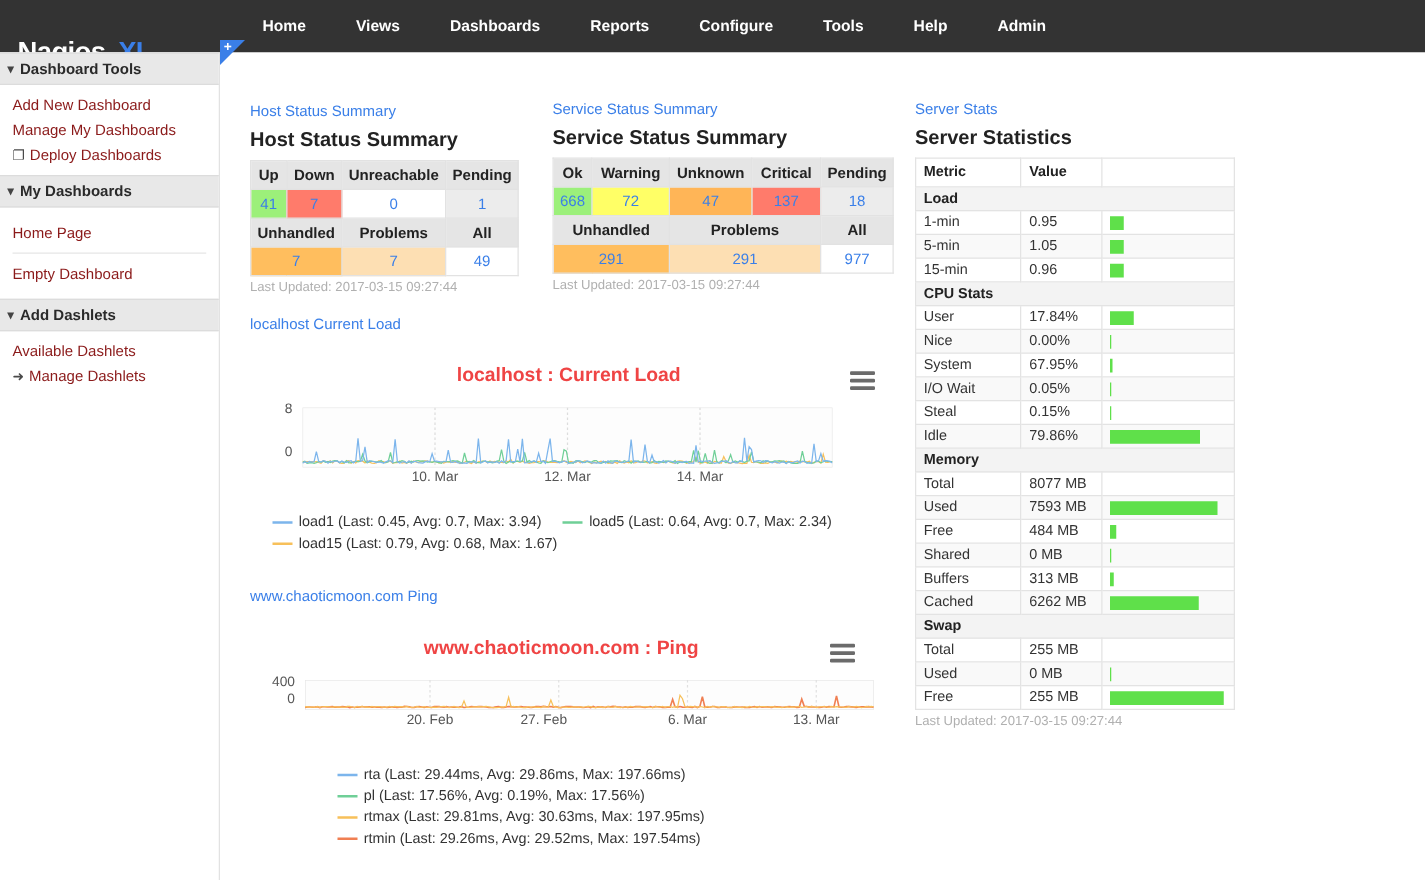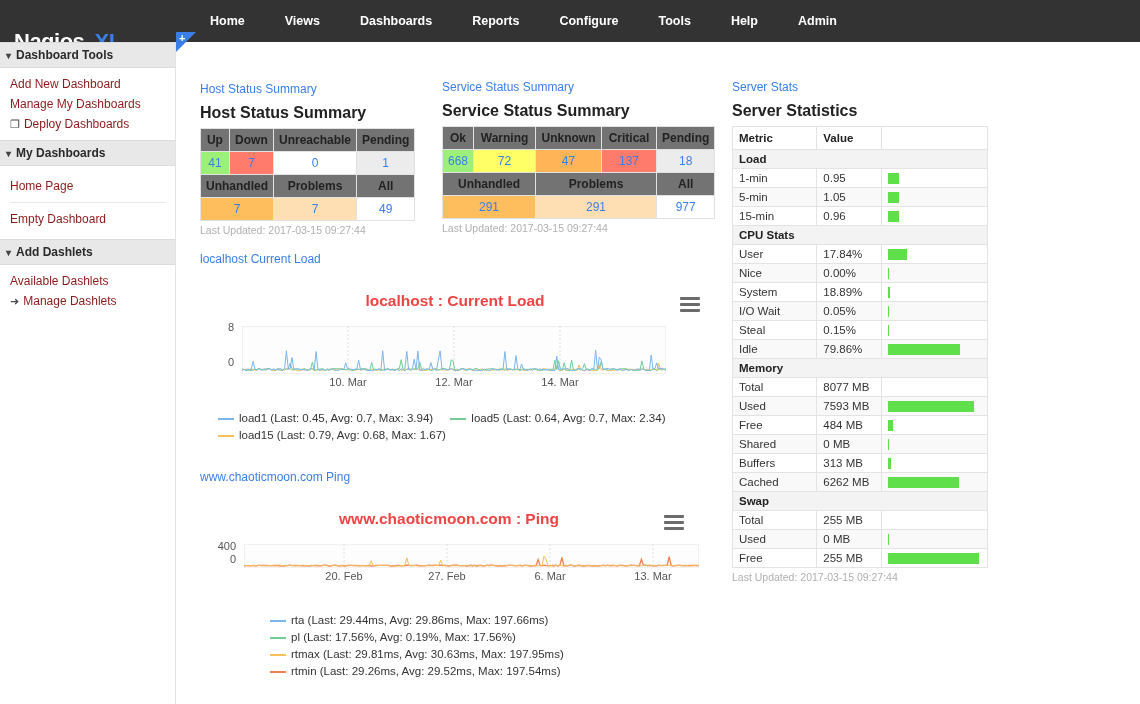--- a/index.html
+++ b/index.html
@@ -91,21 +91,21 @@
   
   table.stat { border-collapse:collapse; }
   table.stat td, table.stat th {
     border:1px solid #e2e2e2;
     text-align:center;
     font-size:12px;
     padding:4px 5px;
     color:#3a7fe8;
     font-weight:normal;
   }
-  table.stat th { color:#222; font-weight:bold; background:#737373; }
+  table.stat th { color:#222; font-weight:bold; background:#e5e5e5; }
   td.ok    { background:#9cf07a; color:#2a6fd4; }
   td.warn  { background:#ffff66; color:#2a6fd4; }
   td.unk   { background:#ffb557; color:#2a6fd4; }
   td.crit  { background:#ff7b6b; color:#e05a4b; }
   td.pend  { background:#ececec; color:#3a7fe8; }
   td.unh   { background:#ffbe5e; color:#2a6fd4; }
   td.prob  { background:#fddfb3; color:#2a6fd4; }
   td.plain { background:#ffffff; color:#3a7fe8; }
 
   
@@ -319,21 +319,21 @@
           </tr>
           <tr class="alt">
             <td class="metric">Nice</td>
             <td class="val">0.00%</td>
             <td class="bar">
               <span class="gbar" style="width: 1%;"></span>
             </td>
           </tr>
           <tr class="">
             <td class="metric">System</td>
-            <td class="val">18.89%</td>
+            <td class="val">67.95%</td>
             <td class="bar">
               <span class="gbar" style="width: 3%;"></span>
             </td>
           </tr>
           <tr class="alt">
             <td class="metric">I/O Wait</td>
             <td class="val">0.05%</td>
             <td class="bar">
               <span class="gbar" style="width: 1%;"></span>
             </td>
@@ -477,21 +477,21 @@
           <rect x="0" y="0" width="455" height="24" fill="#fdfdfd" stroke="#e6e6e6" stroke-width="1"></rect>
           <line x1="100" y1="0" x2="100" y2="24" stroke="#e0e0e0" stroke-dasharray="2,2"></line>
           <line x1="203" y1="0" x2="203" y2="24" stroke="#e0e0e0" stroke-dasharray="2,2"></line>
           <line x1="306" y1="0" x2="306" y2="24" stroke="#e0e0e0" stroke-dasharray="2,2"></line>
           <line x1="409" y1="0" x2="409" y2="24" stroke="#e0e0e0" stroke-dasharray="2,2"></line>
           <polyline id="pg-s1" fill="none" stroke="#f07f52" stroke-width="1.3" points="0.0,22.0 2.0,21.6 4.0,21.6 6.0,21.8 7.9,21.7 9.9,21.4 11.9,22.1 13.9,21.4 15.9,21.4 17.9,21.5 19.9,21.5 21.9,21.3 23.8,21.7 25.8,21.7 27.8,21.7 29.8,21.3 31.8,21.5 33.8,21.4 35.8,22.1 37.8,21.6 39.7,22.0 41.7,21.6 43.7,21.7 45.7,21.2 47.7,21.6 49.7,21.5 51.7,21.5 53.6,21.7 55.6,21.7 57.6,21.8 59.6,21.7 61.6,21.9 63.6,21.6 65.6,22.0 67.6,21.7 69.5,21.7 71.5,21.5 73.5,21.9 75.5,21.7 77.5,21.8 79.5,21.1 81.5,21.2 83.4,21.5 85.4,22.0 87.4,21.9 89.4,21.4 91.4,21.2 93.4,21.6 95.4,22.0 97.4,21.4 99.3,21.8 101.3,22.0 103.3,21.3 105.3,21.3 107.3,21.3 109.3,21.6 111.3,21.7 113.3,21.3 115.2,21.8 117.2,21.6 119.2,21.7 121.2,21.8 123.2,21.7 125.2,21.3 127.2,22.0 129.1,21.8 131.1,21.6 133.1,21.3 135.1,21.4 137.1,21.4 139.1,21.3 141.1,21.3 143.1,21.4 145.0,21.6 147.0,22.0 149.0,22.0 151.0,21.9 153.0,21.4 155.0,21.3 157.0,21.9 159.0,21.9 160.9,21.5 162.9,21.2 164.9,21.3 166.9,21.6 168.9,21.5 170.9,21.4 172.9,21.2 174.8,21.6 176.8,21.6 178.8,21.8 180.8,21.9 182.8,21.7 184.8,21.2 186.8,21.3 188.8,21.4 190.7,21.1 192.7,21.3 194.7,21.4 196.7,21.2 198.7,21.7 200.7,21.2 202.7,21.9 204.7,22.1 206.6,21.6 208.6,21.2 210.6,21.2 212.6,21.2 214.6,21.5 216.6,21.6 218.6,21.7 220.5,21.7 222.5,22.0 224.5,21.8 226.5,21.3 228.5,22.1 230.5,21.2 232.5,22.0 234.5,21.5 236.4,21.4 238.4,21.6 240.4,22.0 242.4,21.2 244.4,21.5 246.4,21.1 248.4,21.2 250.3,21.6 252.3,21.6 254.3,22.0 256.3,21.5 258.3,22.0 260.3,21.6 262.3,21.8 264.3,21.2 266.2,21.3 268.2,21.3 270.2,21.7 272.2,21.9 274.2,21.6 276.2,21.2 278.2,22.0 280.2,21.3 282.1,21.4 284.1,21.5 286.1,22.0 288.1,21.9 290.1,21.8 292.1,21.7 294.1,15.5 296.0,21.4 298.0,21.8 300.0,21.2 302.0,21.7 304.0,21.8 306.0,21.6 308.0,21.7 310.0,22.0 311.9,21.2 313.9,22.0 315.9,21.2 317.9,13.3 319.9,21.8 321.9,21.6 323.9,21.8 325.9,21.2 327.8,21.2 329.8,22.0 331.8,21.9 333.8,21.4 335.8,21.5 337.8,21.8 339.8,22.0 341.7,21.9 343.7,21.5 345.7,21.6 347.7,21.8 349.7,21.6 351.7,21.9 353.7,22.0 355.7,21.9 357.6,21.6 359.6,21.2 361.6,21.9 363.6,21.2 365.6,21.8 367.6,21.5 369.6,21.5 371.6,21.7 373.5,22.0 375.5,21.2 377.5,21.4 379.5,21.5 381.5,21.8 383.5,21.8 385.5,21.4 387.4,21.2 389.4,21.4 391.4,21.4 393.4,21.9 395.4,21.8 397.4,15.3 399.4,21.1 401.4,21.2 403.3,21.7 405.3,21.3 407.3,21.6 409.3,21.8 411.3,21.9 413.3,21.8 415.3,21.2 417.2,21.7 419.2,21.3 421.2,21.4 423.2,21.3 425.2,12.7 427.2,21.6 429.2,21.8 431.2,21.6 433.1,21.3 435.1,21.3 437.1,21.5 439.1,21.7 441.1,21.9 443.1,21.6 445.1,21.5 447.1,21.5 449.0,21.5 451.0,21.3 453.0,21.6 455.0,21.7"></polyline>
           <polyline id="pg-s2" fill="none" stroke="#f7c05a" stroke-width="1" points="0.0,21.5 2.0,21.3 4.0,21.9 6.0,21.5 7.9,21.9 9.9,21.2 11.9,21.9 13.9,21.4 15.9,21.3 17.9,21.3 19.9,21.4 21.9,21.9 23.8,21.3 25.8,21.7 27.8,21.6 29.8,21.7 31.8,21.9 33.8,21.1 35.8,21.1 37.8,21.6 39.7,22.0 41.7,21.2 43.7,21.6 45.7,21.1 47.7,21.6 49.7,21.5 51.7,21.9 53.6,21.1 55.6,21.9 57.6,21.2 59.6,21.2 61.6,21.6 63.6,21.6 65.6,21.6 67.6,21.2 69.5,21.8 71.5,21.1 73.5,21.3 75.5,21.5 77.5,21.3 79.5,21.6 81.5,21.2 83.4,21.7 85.4,21.9 87.4,21.8 89.4,21.2 91.4,21.7 93.4,21.8 95.4,21.4 97.4,21.8 99.3,21.9 101.3,21.9 103.3,21.7 105.3,21.9 107.3,21.4 109.3,21.3 111.3,21.2 113.3,21.6 115.2,22.0 117.2,21.7 119.2,21.2 121.2,21.7 123.2,22.0 125.2,21.7 127.2,16.7 129.1,21.7 131.1,21.9 133.1,21.8 135.1,21.5 137.1,21.5 139.1,21.3 141.1,21.5 143.1,21.3 145.0,21.2 147.0,21.5 149.0,21.9 151.0,22.0 153.0,22.0 155.0,21.9 157.0,21.5 159.0,21.7 160.9,21.1 162.9,13.8 164.9,21.8 166.9,21.2 168.9,21.6 170.9,21.4 172.9,21.9 174.8,22.0 176.8,22.0 178.8,21.3 180.8,21.8 182.8,21.3 184.8,21.8 186.8,21.7 188.8,22.0 190.7,21.2 192.7,21.5 194.7,21.6 196.7,16.0 198.7,21.4 200.7,21.5 202.7,22.0 204.7,21.9 206.6,21.6 208.6,21.6 210.6,21.8 212.6,21.8 214.6,21.5 216.6,21.5 218.6,21.9 220.5,21.5 222.5,21.8 224.5,21.4 226.5,21.1 228.5,21.3 230.5,21.9 232.5,22.0 234.5,21.7 236.4,21.3 238.4,22.0 240.4,21.7 242.4,21.2 244.4,21.7 246.4,21.9 248.4,21.1 250.3,21.7 252.3,22.0 254.3,21.8 256.3,21.7 258.3,21.7 260.3,21.1 262.3,21.4 264.3,21.6 266.2,21.4 268.2,21.4 270.2,21.4 272.2,21.5 274.2,21.4 276.2,21.8 278.2,22.0 280.2,21.1 282.1,21.4 284.1,21.7 286.1,21.2 288.1,21.9 290.1,21.2 292.1,21.2 294.1,21.9 296.0,21.1 298.0,22.0 300.0,12.2 302.0,15.0 304.0,21.4 306.0,21.9 308.0,21.1 310.0,21.2 311.9,21.2 313.9,21.9 315.9,21.2 317.9,21.6 319.9,22.0 321.9,21.1 323.9,21.8 325.9,21.1 327.8,21.5 329.8,21.5 331.8,21.9 333.8,21.2 335.8,21.2 337.8,22.0 339.8,21.8 341.7,21.8 343.7,21.2 345.7,21.9 347.7,21.8 349.7,22.0 351.7,21.3 353.7,21.9 355.7,21.2 357.6,21.6 359.6,21.8 361.6,21.3 363.6,21.4 365.6,21.2 367.6,21.2 369.6,21.5 371.6,21.6 373.5,21.4 375.5,21.5 377.5,21.9 379.5,21.6 381.5,22.0 383.5,21.6 385.5,21.4 387.4,21.8 389.4,21.5 391.4,21.7 393.4,21.4 395.4,21.1 397.4,21.9 399.4,21.6 401.4,21.2 403.3,21.8 405.3,21.1 407.3,21.4 409.3,22.0 411.3,21.5 413.3,21.4 415.3,21.3 417.2,21.4 419.2,21.8 421.2,21.2 423.2,21.6 425.2,21.4 427.2,21.5 429.2,21.6 431.2,21.7 433.1,21.8 435.1,21.2 437.1,21.6 439.1,21.7 441.1,21.1 443.1,21.5 445.1,22.0 447.1,21.8 449.0,21.2 451.0,21.4 453.0,21.1 455.0,21.4"></polyline>
         </svg>
         <div class="xlabels" style="position:absolute; left:44px; top:26px; width:455px;">
           <span style="left:100px">20. Feb</span>
-          <span style="left:203px">27. Feb</span>
+          <span style="left:191px">27. Feb</span>
           <span style="left:306px">6. Mar</span>
           <span style="left:409px">13. Mar</span>
         </div>
       </div>
 
       <div class="legend" style="margin-top:26px; padding-left:70px;">
         <div><i class="ldash" style="background:#7cb5ec"></i><span>rta (Last: 29.44ms, Avg: 29.86ms, Max: 197.66ms)</span></div>
         <div><i class="ldash" style="background:#6fcf97"></i><span>pl (Last: 17.56%, Avg: 0.19%, Max: 17.56%)</span></div>
         <div><i class="ldash" style="background:#f7c05a"></i><span>rtmax (Last: 29.81ms, Avg: 30.63ms, Max: 197.95ms)</span></div>
         <div><i class="ldash" style="background:#f07f52"></i><span>rtmin (Last: 29.26ms, Avg: 29.52ms, Max: 197.54ms)</span></div>

